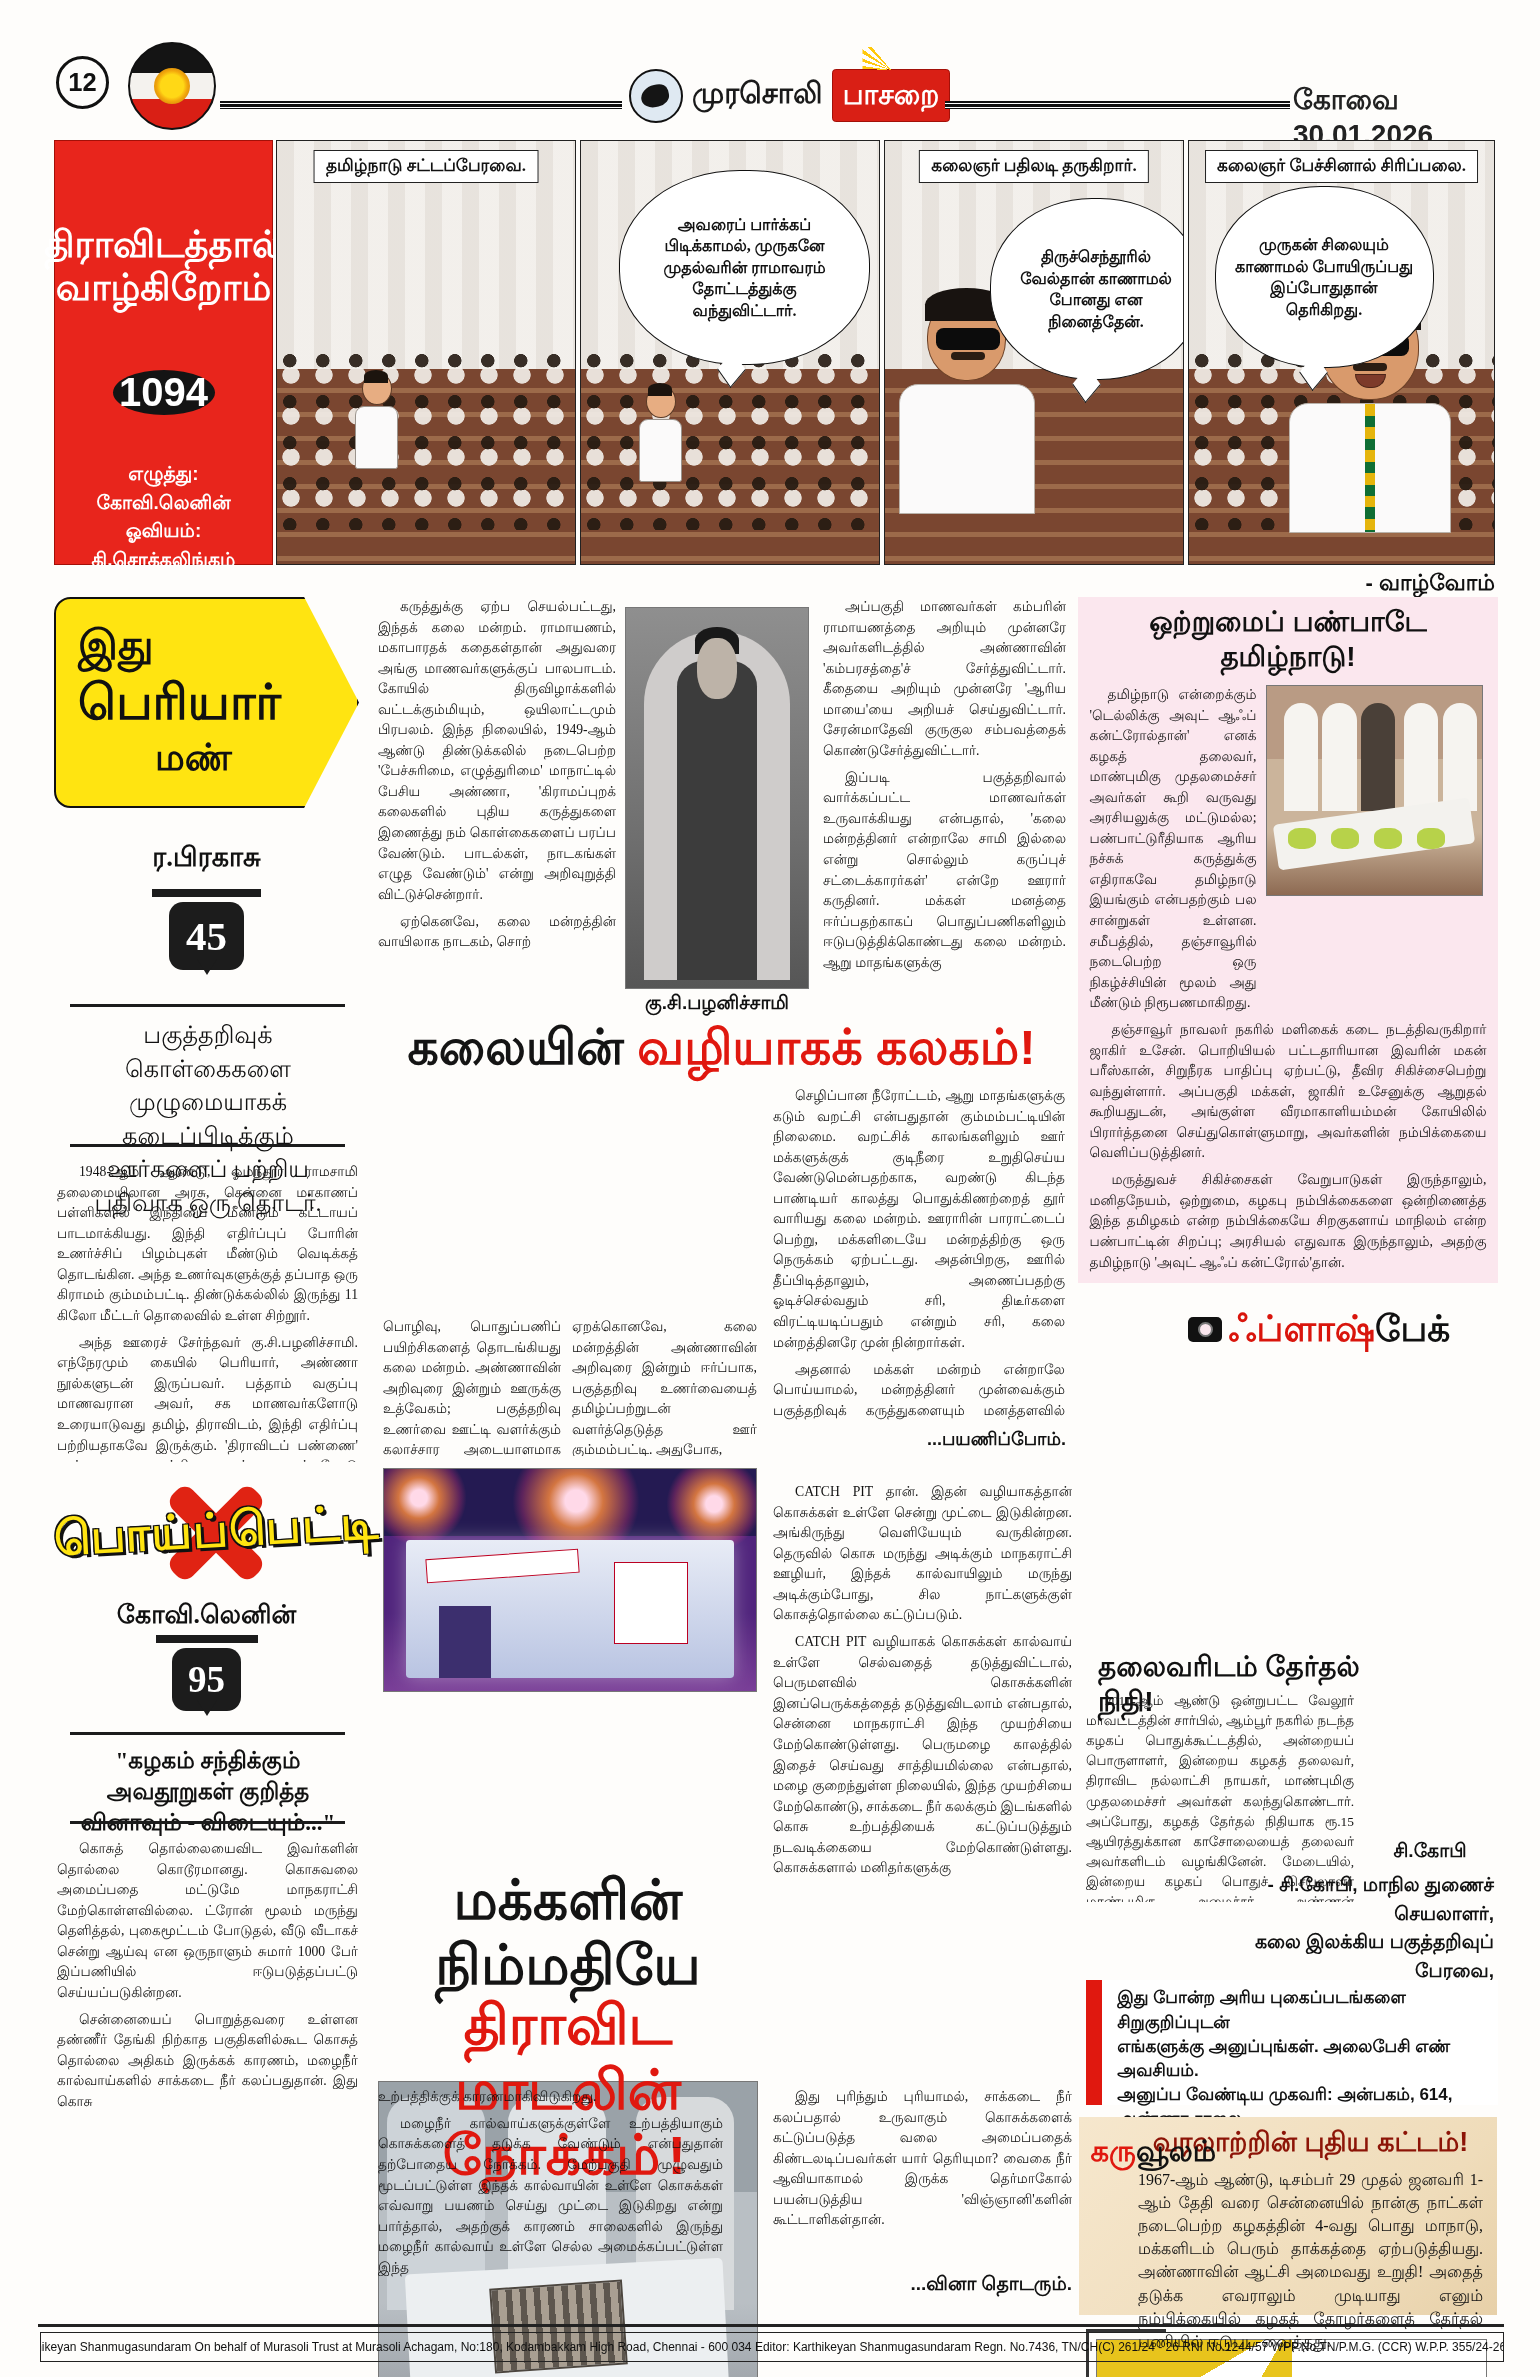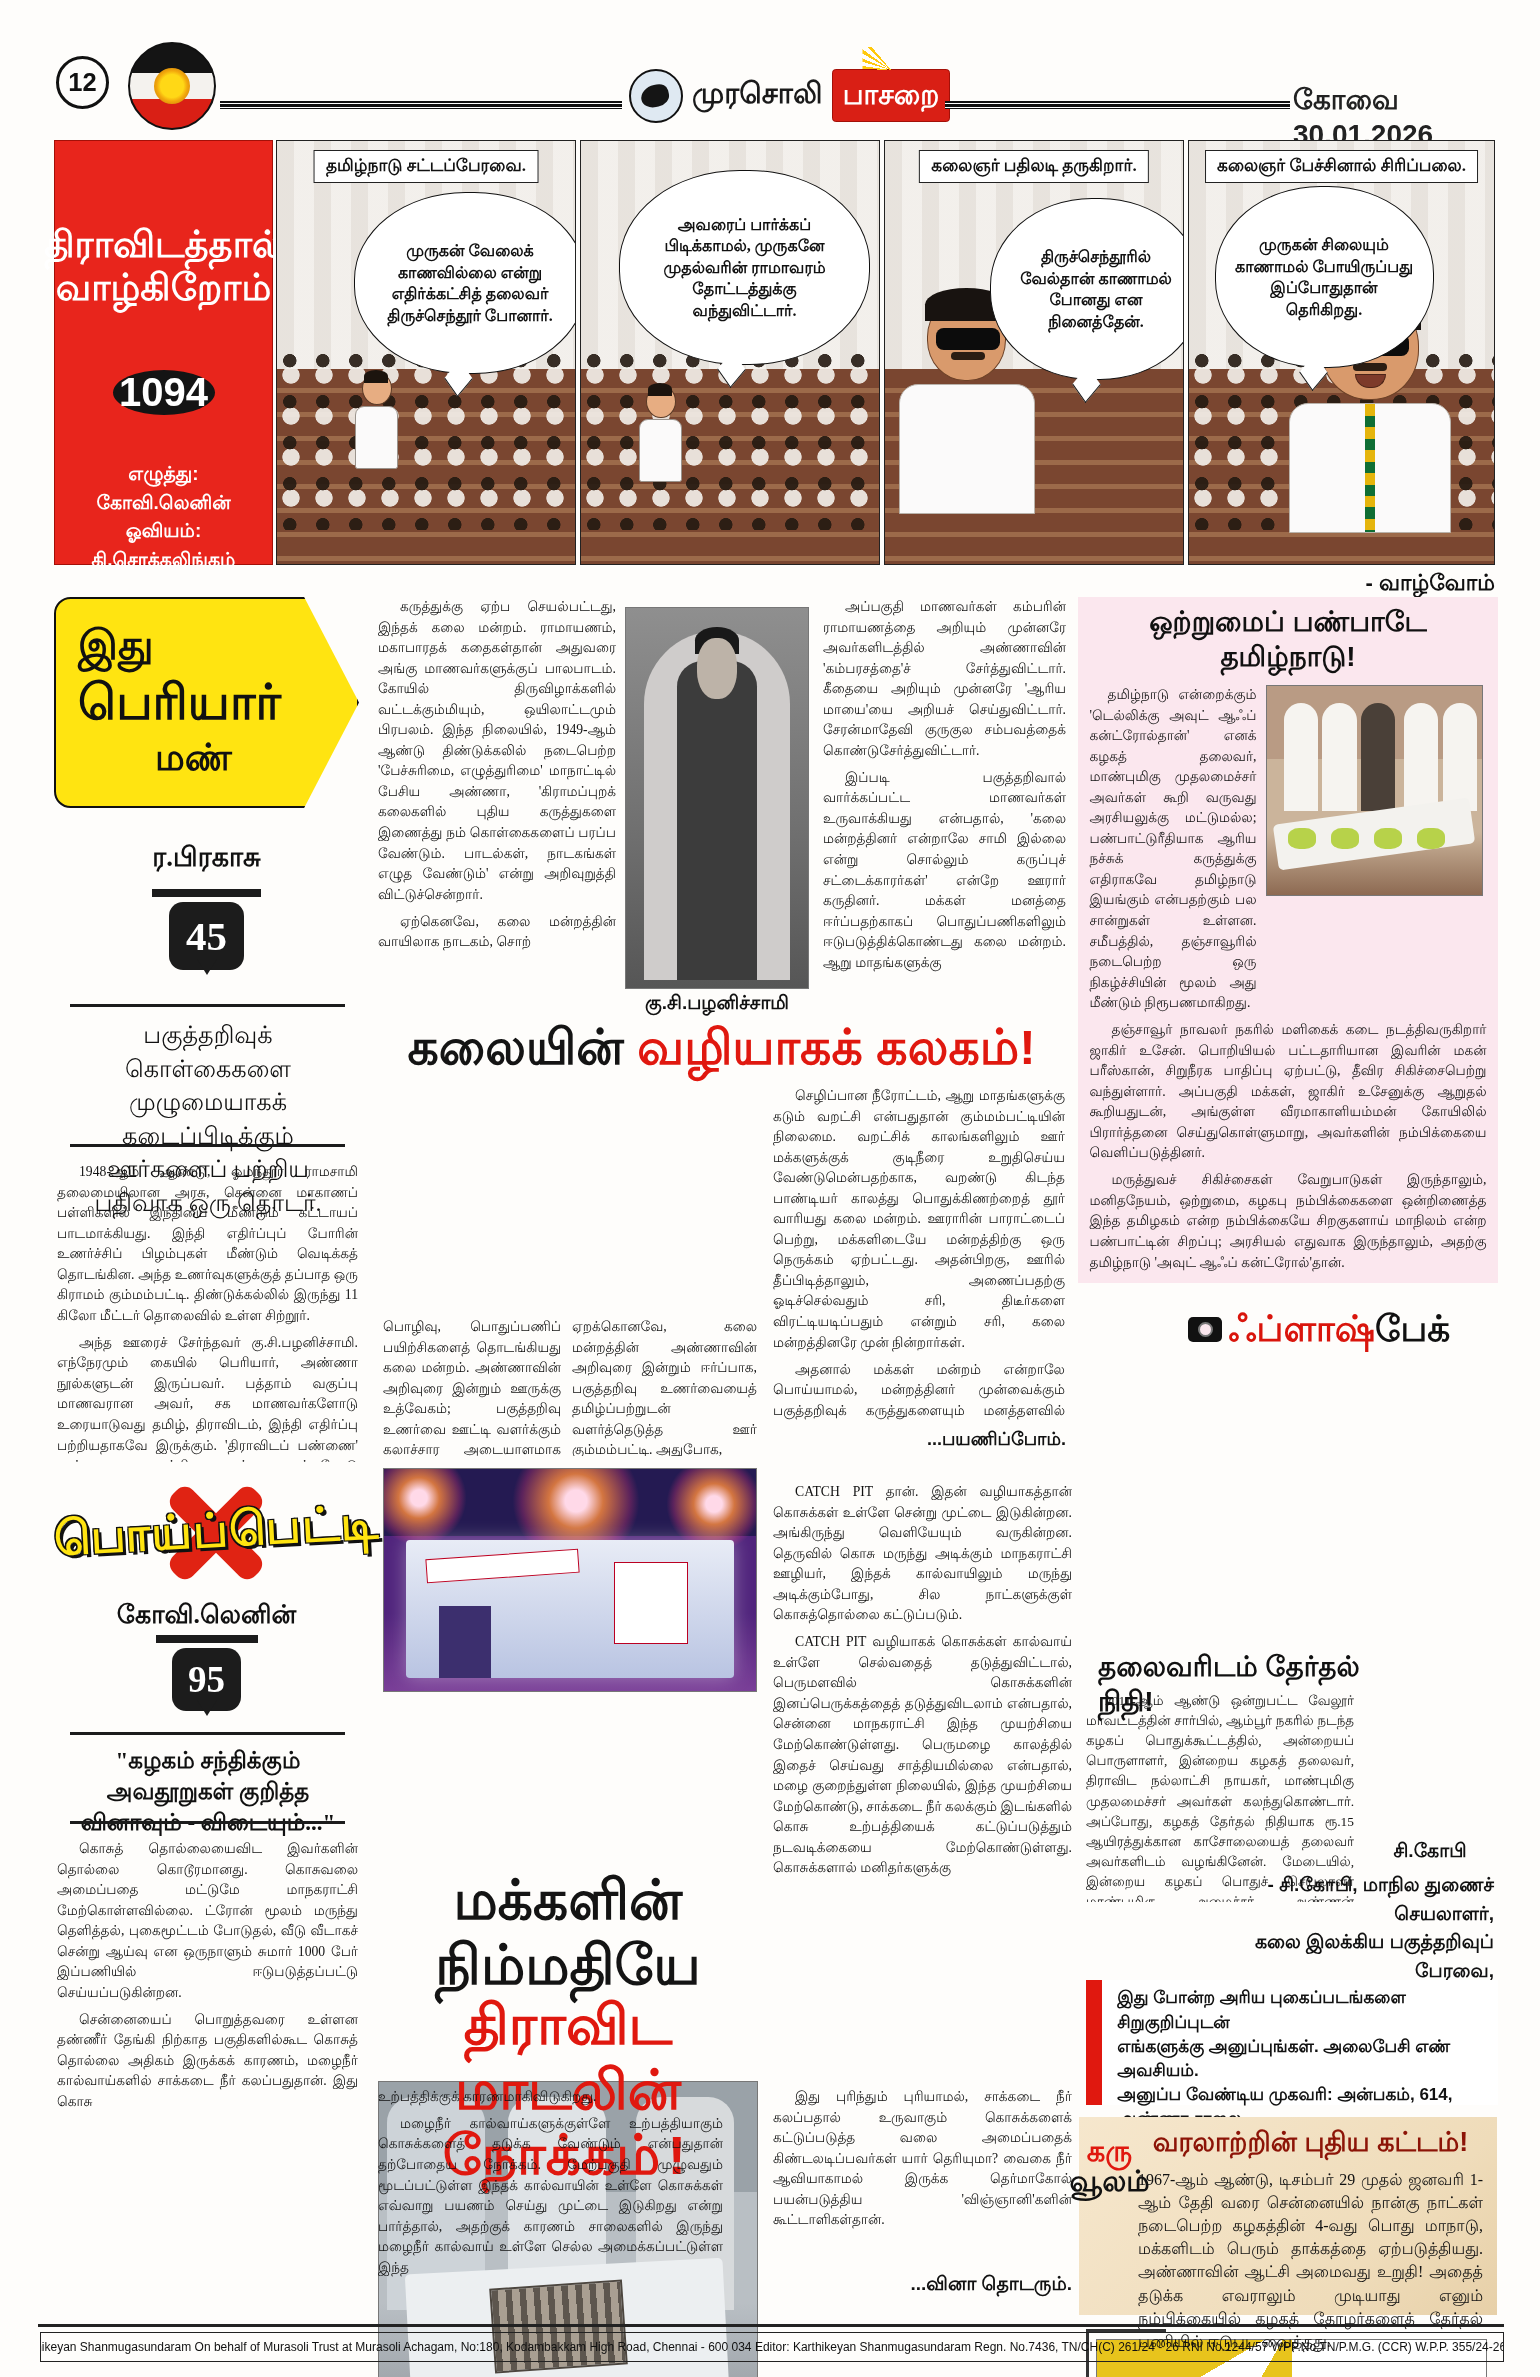--- a/index.html
+++ b/index.html
@@ -142,21 +142,21 @@
   .corner-frame::before{left:0;top:0;border-right:none;border-bottom:none;}
   .corner-frame::after{right:0;bottom:0;border-left:none;border-top:none;}
   .flash-headline{font:bold 28px "Liberation Sans",sans-serif;}
   .flash-sig{font:bold 19px "Liberation Sans",sans-serif;text-align:right;line-height:1.5;}
   .contactbox{left:1086px;top:1980px;width:412px;height:125px;border-left:16.6px solid #e0180f;background:#fff;
         box-sizing:border-box;padding:6.4px 5.1px 6.4px 15.3px;font:bold 17px "Liberation Sans",sans-serif;line-height:1.42;}
   .parchment{left:1079px;top:2117px;width:418px;height:198px;background:linear-gradient(135deg,#f6e7cd,#efdcba 70%,#e7d0a8);
         box-shadow:2.6px 3.8px 0 #cdb astreams;box-sizing:border-box;padding:10.2px 14px 10.2px 59px;}
   .parchment h3{margin:0 0 6.4px;font:bold 27px "Liberation Sans",sans-serif;color:#8c1407;text-align:center;}
   .parchment .body{font-size:16px;line-height:1.45;text-align:justify;}
-  .vert-label{position:absolute;left:11.5px;top:19px;width:38px;display:flex;flex-direction:column;align-items:center;
+  .vert-label{position:absolute;left:11.5px;top:19px;width:38px;display:flex;flex-direction:row;align-items:center;
         font:bold 29px "Liberation Sans",sans-serif;line-height:1.05;}
   .vert-label .red{color:#e0180f;}
   
   .footer-rule{left:38px;top:2324px;width:1466px;height:2.6px;background:#222;}
   .footerbox{left:40px;top:2332px;width:1462px;height:28px;border:1.9px solid #222;display:flex;align-items:center;
         justify-content:center;font:12px "Liberation Sans",sans-serif;white-space:nowrap;overflow:hidden;}
 </style>
 </head>
 <body>
 
@@ -197,21 +197,20 @@
 
   <div class="abs panel" style="left:276px;width:298px;">
     <div class="walls"></div>
     <div class="benches"></div>
     <div class="heads"></div>
     <div class="figure" style="left:77px;bottom:96px;">
         <div class="head"></div>
         <div class="body"></div>
       </div>
     <div class="caption">தமிழ்நாடு சட்டப்பேரவை.</div>
-    <div class="bubble" style="left:77px;top:51px;width:192px;height:147px;">முருகன் வேலைக் காணவில்லை என்று எதிர்க்கட்சித் தலைவர் திருச்செந்தூர் போனார்.</div>
   </div>
 
   <div class="abs panel" style="left:580px;width:298px;">
     <div class="walls"></div>
     <div class="benches"></div>
     <div class="heads"></div>
     <div class="figure" style="left:57px;bottom:83px;">
         <div class="head"></div>
         <div class="body"></div>
       </div>

